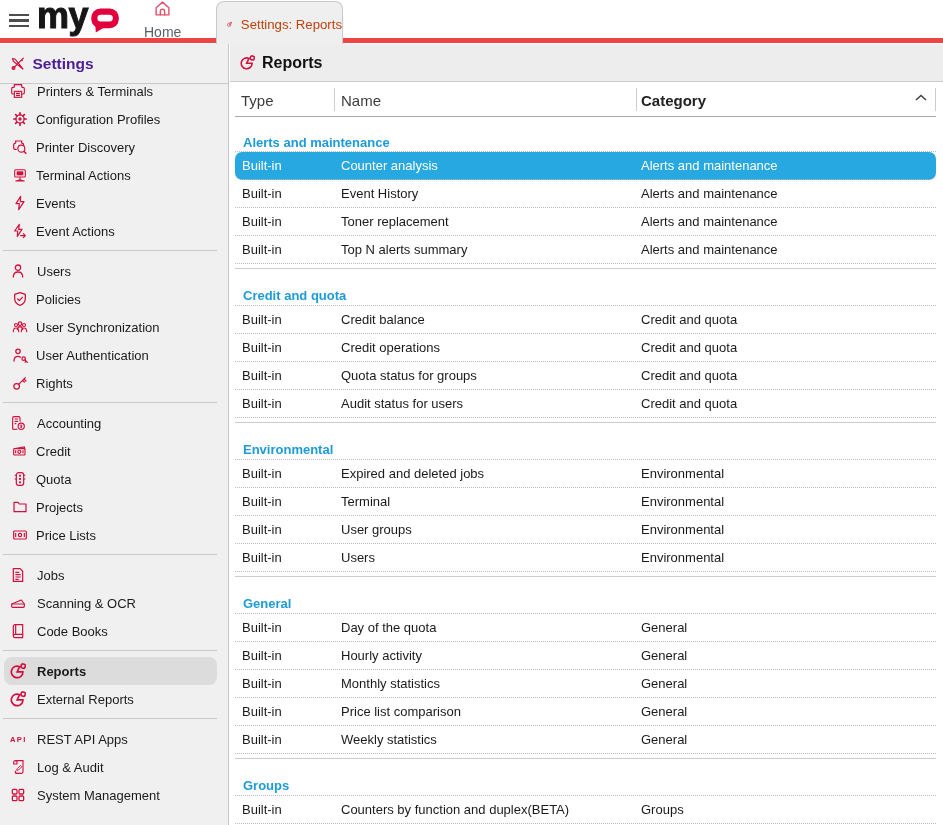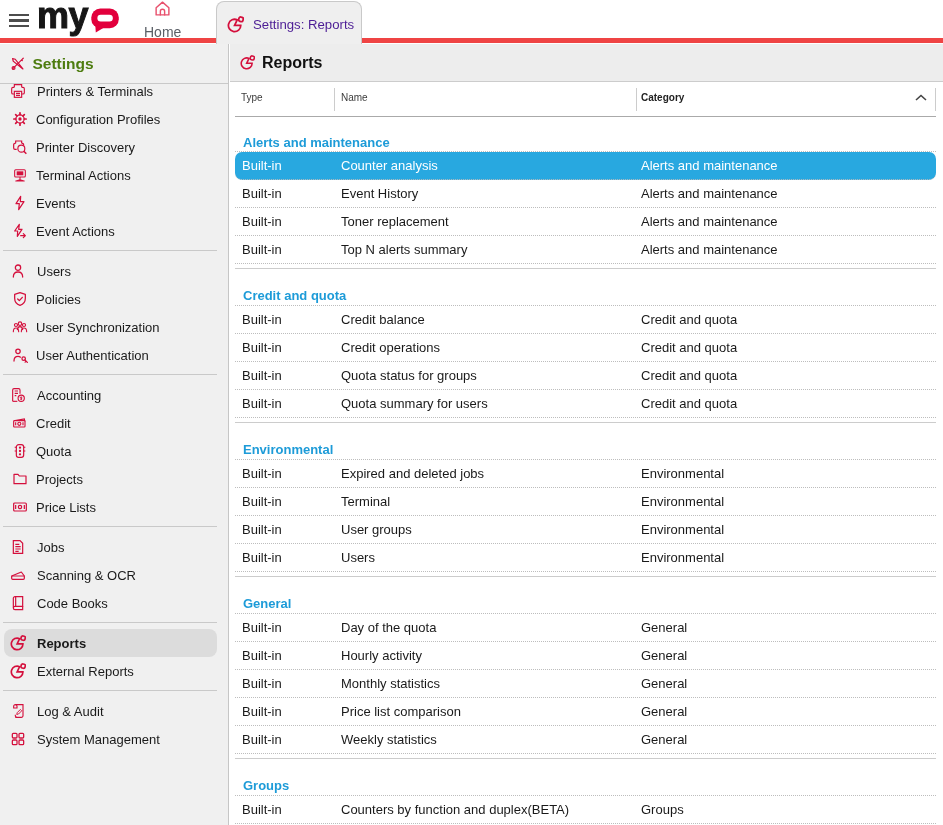--- a/index.html
+++ b/index.html
@@ -3,34 +3,34 @@
 <meta charset="utf-8">
 <style>
 * { margin:0; padding:0; box-sizing:border-box; }
 html,body { width:943px; height:825px; overflow:hidden; background:#fff;
   font-family:"Liberation Sans", sans-serif; color:#1a1a1a; }
 .topbar { position:absolute; left:0; top:0; width:943px; height:43px; background:#fff; border-bottom:5px solid #ef4444; }
 .burger { position:absolute; left:9px; top:14px; width:20px; }
 .burger div { height:2.2px; background:#4d4d4d; margin-bottom:3.3px; }
 .logo { position:absolute; left:37px; top:0px; }
 .hometab { position:absolute; left:144px; top:0; height:43px; display:flex; align-items:center; gap:7px; color:#5a5f66; font-size:14px;flex-direction:column; }
-.activetab { position:absolute; left:216px; top:1px; width:146px; height:43px; background:#efefef; border:1px solid #c9c9c9; border-bottom:none; border-radius:8px 8px 0 0; display:flex; align-items:center; gap:9px; padding-left:10px; padding-top:3px; font-size:13.2px; color:#4c1d95; z-index:5; white-space:nowrap; }
+.activetab { position:absolute; left:216px; top:1px; width:127px; height:43px; background:#efefef; border:1px solid #c9c9c9; border-bottom:none; border-radius:8px 8px 0 0; display:flex; align-items:center; gap:9px; padding-left:10px; padding-top:3px; font-size:13.2px; color:#c2410c; z-index:5; white-space:nowrap; }
 .sidebar { position:absolute; left:0; top:44px; width:229px; height:781px; background:#f0f0f0; border-right:1px solid #c6c6c6; }
-.sb-head { height:33px; display:flex; align-items:center; padding-left:10px; gap:7px; font-size:15.5px; font-weight:bold; padding-top:7px; color:#4d7c0f;}
+.sb-head { height:33px; display:flex; align-items:center; padding-left:10px; gap:7px; font-size:15.5px; font-weight:bold; padding-top:7px; color:#4c1d95;}
 .sb-line { position:absolute; left:0; top:39px; width:228px; height:1px; background:#c9c9c9; }
 .menu { }
 .mi { height:28px; display:flex; align-items:center; font-size:13px; padding-left:10px; }
 .mi .ic { width:16px; height:16px; margin-right:11px; flex:none; }
 .mi.sub { padding-left:12px; }
 .mi.sub .ic { margin-right:8px; }
 .mi.sel { background:#dcdcdc; border-radius:8px; margin:0 11px 0 4px; padding-left:6px; font-weight:bold; }
 .msep { height:0; border-top:1px solid #c9c9c9; margin:5px 11px 6px 3px; }
 .main { position:absolute; left:230px; top:44px; width:713px; height:781px; background:#fff; }
 .title { height:38px; background:#ededed; border-bottom:1px solid #ccc; display:flex; align-items:center; gap:7px; padding-left:10px; font-size:16px; font-weight:bold; color:#111; }
-.colhead { height:35px; position:relative; border-bottom:1px solid #aaa; margin-left:5px; width:701px; font-size:10px; color:#3c3c3c; }
+.colhead { height:35px; position:relative; border-bottom:1px solid #aaa; margin-left:5px; width:701px; font-size:15px; color:#3c3c3c; }
 .colhead .t { position:absolute; top:10px; }
 .colhead .vline { position:absolute; top:6px; height:23px; width:1px; background:#ccc; }
 .tbl { margin-left:5px; width:701px; font-size:13px; }
 .gtitle { height:35px; position:relative; border-bottom:1px dotted #bdbdbd; color:#1d9bd8; font-weight:bold; font-size:13px; }
 .gtitle span { position:absolute; left:8px; top:18px; }
 .grp2 .gtitle { height:37px; }
 .grp2 .gtitle span { top:19px; }
 .grp + .grp { border-top:1px solid #ccc; margin-top:4px; }
 .row { height:28px; position:relative; border-bottom:1px dotted #bdbdbd; }
 .row div { position:absolute; top:6px; }
@@ -127,20 +127,24 @@
           <circle cx="18" cy="9" r="2.3"></circle>
           <circle cx="12" cy="7" r="2.6"></circle>
           <path d="M2 19 c0 -4 2 -5.5 4 -5.5 s4 1.5 4 5.5 M14 19 c0 -4 2 -5.5 4 -5.5 s4 1.5 4 5.5 M8 16 c.5 -3.5 2 -4.5 4 -4.5 s3.5 1 4 4.5"></path>
         </svg>User Synchronization</div>
     <div class="mi sub"><svg class="ic" viewBox="0 0 24 24" fill="none" stroke="#d40f3c" stroke-width="1.9" stroke-linecap="round">
           <circle cx="9" cy="6.5" r="3.3"></circle>
           <path d="M3 21 c0 -5 2.7 -7 6 -7 1.5 0 2.8 .4 3.8 1.2"></path>
           <circle cx="17.5" cy="17.5" r="2.6"></circle>
           <path d="M19.5 19.5 L23 23 m-1.8 -1.8 l-1.5 1.5"></path>
         </svg>User Authentication</div>
+    <div class="mi sub"><svg class="ic" viewBox="0 0 24 24" fill="none" stroke="#d40f3c" stroke-width="1.9" stroke-linecap="round">
+          <circle cx="7" cy="17" r="4.2"></circle>
+          <path d="M10 14 L20 4 m-2 2 l3 3 m-5 -1 l2.5 2.5"></path>
+        </svg>Rights</div>
     <div class="msep"></div>
     <div class="mi"><svg class="ic" viewBox="0 0 24 24" fill="none" stroke="#d40f3c" stroke-width="1.7">
           <path d="M4 21.5 V4.5 a2 2 0 0 1 2 -2 h7 a2 2 0 0 1 2 2 V10"></path>
           <path d="M4 21.5 h7"></path>
           <path d="M7 6 h5 M7 9.5 h5 M7 13 h2.5"></path>
           <circle cx="16.8" cy="16.8" r="4.7"></circle>
           <path d="M16.8 14.6 v4.4 M15.3 18 c0 .9 3 .9 3 0 c0 -1.2 -3 -1 -3 -2.2 c0 -.9 3 -.9 3 0" stroke-width="1.3"></path>
         </svg>Accounting</div>
     <div class="mi sub"><svg class="ic" viewBox="0 0 24 24" fill="none" stroke="#d40f3c" stroke-width="1.7">
           <path d="M4.5 8.5 l14 -2.5 .8 4"></path>
@@ -180,20 +184,23 @@
     <div class="msep"></div>
     <div class="mi sel"><svg class="ic" viewBox="0 0 24 24" fill="none" stroke="#d40f3c" stroke-width="2.5" stroke-linecap="round">
           <path d="M19.4 13.3 A 8.7 8.7 0 1 1 14.4 5.45 L 10.7 13.3 Z"></path>
           <rect x="16.6" y="1.6" width="6.2" height="6.2" rx="2.2" transform="rotate(14 19.7 4.7)"></rect>
         </svg>Reports</div>
     <div class="mi"><svg class="ic" viewBox="0 0 24 24" fill="none" stroke="#d40f3c" stroke-width="2.5" stroke-linecap="round">
           <path d="M19.4 13.3 A 8.7 8.7 0 1 1 14.4 5.45 L 10.7 13.3 Z"></path>
           <rect x="16.6" y="1.6" width="6.2" height="6.2" rx="2.2" transform="rotate(14 19.7 4.7)"></rect>
         </svg>External Reports</div>
     <div class="msep"></div>
+    <div class="mi"><svg class="ic" viewBox="0 0 22 22">
+          <text x="0" y="15" font-family="Liberation Sans, sans-serif" font-size="10.5" font-weight="bold" fill="#d40f3c" textLength="21">API</text>
+        </svg>REST API Apps</div>
     <div class="mi"><svg class="ic" viewBox="0 0 24 24" fill="none" stroke="#d40f3c" stroke-width="1.7">
           <path d="M8 2.5 H19.5 V19 a2.5 2.5 0 0 1 -2.5 2.5 H8"></path>
           <path d="M8 2.5 a2.5 2.5 0 0 0 -2.5 2.5 v2.5 h5 V5 a2.5 2.5 0 0 0 -2.5 -2.5 z"></path>
           <path d="M10.5 21.5 a2.5 2.5 0 0 1 -2.5 -2.5 v-1.5"></path>
           <path d="M10.8 14.5 l4.8 -4.8 2 2 -4.8 4.8 -2.7 .7 z" stroke-width="1.4"></path>
         </svg>Log &amp; Audit</div>
     <div class="mi"><svg class="ic" viewBox="0 0 24 24" fill="none" stroke="#d40f3c" stroke-width="1.9">
           <rect x="3.5" y="3.5" width="7" height="7" rx="1.5"></rect>
           <rect x="13.5" y="3.5" width="7" height="7" rx="1.5"></rect>
           <rect x="3.5" y="13.5" width="7" height="7" rx="1.5"></rect>
@@ -261,21 +268,21 @@
           <div class="c2">Credit operations</div>
           <div class="c3">Credit and quota</div>
         </div>
       <div class="row">
           <div class="c1">Built-in</div>
           <div class="c2">Quota status for groups</div>
           <div class="c3">Credit and quota</div>
         </div>
       <div class="row">
           <div class="c1">Built-in</div>
-          <div class="c2">Quota summary for users</div>
+          <div class="c2">Audit status for users</div>
           <div class="c3">Credit and quota</div>
         </div>
     </div>
     <div class="grp grp2">
       <div class="gtitle">
           <span>Environmental</span>
         </div>
       <div class="row">
           <div class="c1">Built-in</div>
           <div class="c2">Expired and deleted jobs</div>

